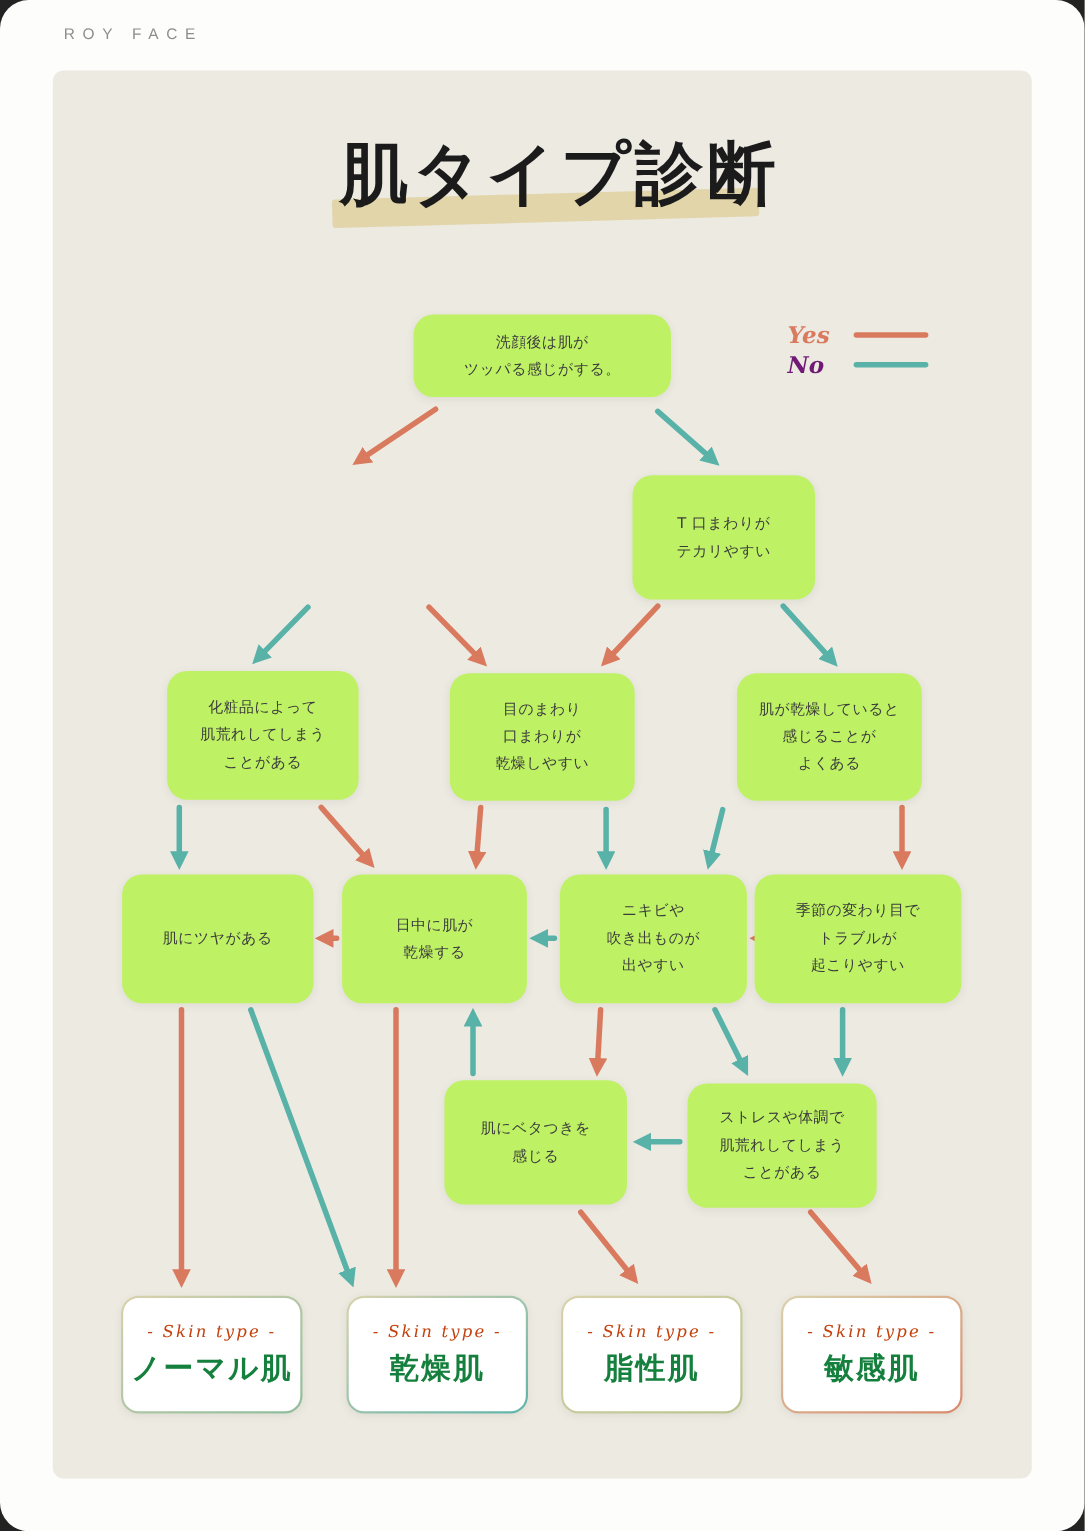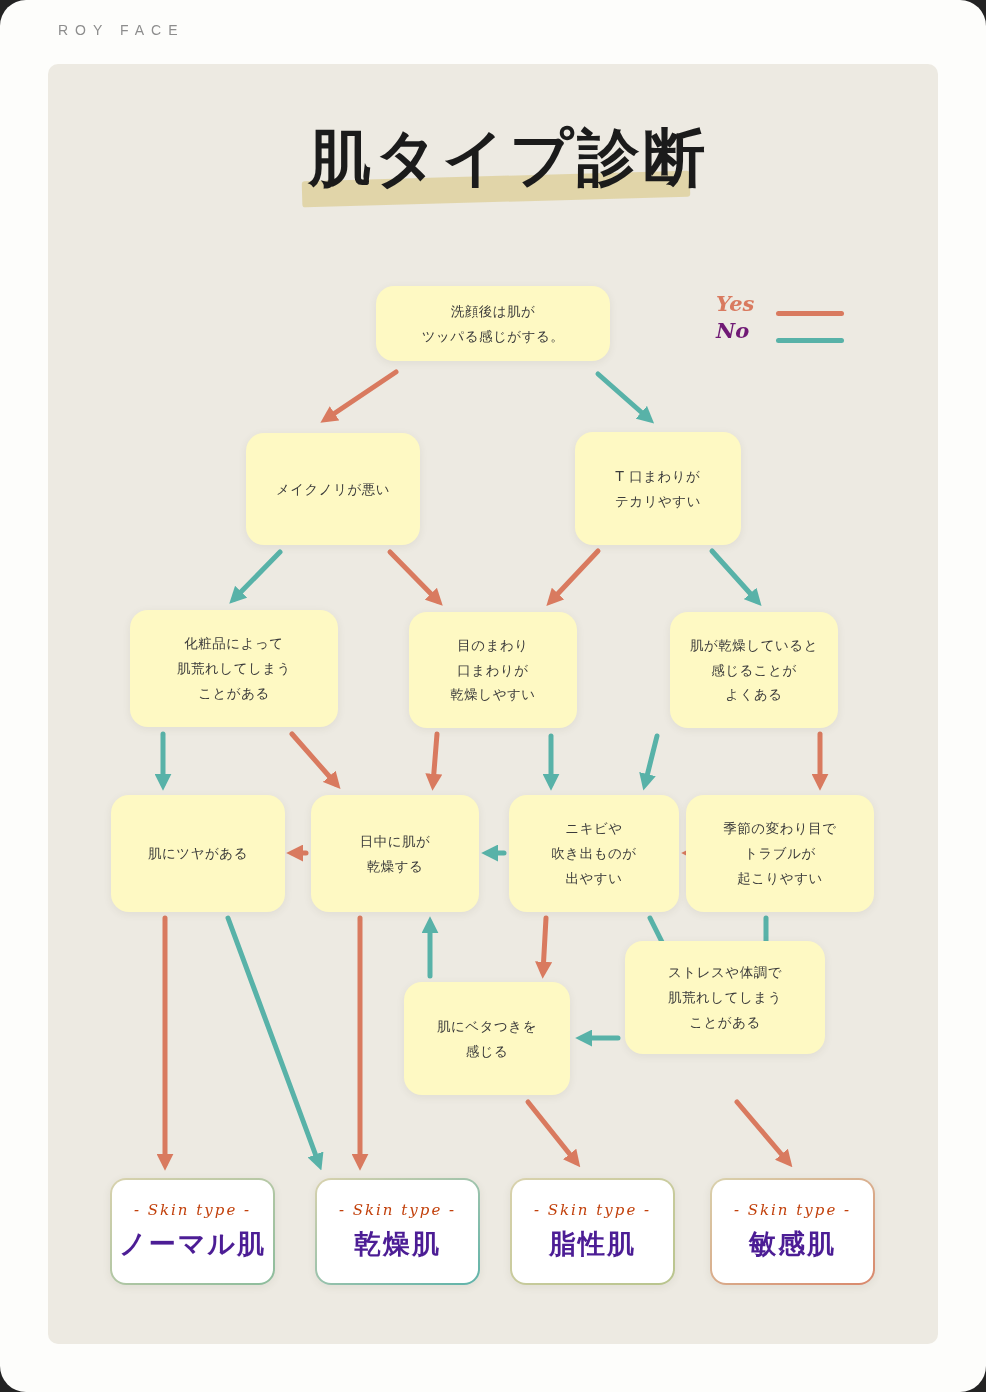--- a/index.html
+++ b/index.html
@@ -29,31 +29,31 @@
   .title{
     position:absolute;left:0;right:0;top:116px;margin:0;
     text-align:center;z-index:2;
     font-family:"DejaVu Serif","Liberation Serif",serif;
     font-size:62px;font-weight:600;letter-spacing:4px;color:#1b1b1b;padding-left:32px;
   }
   .legend{
     position:absolute;left:716px;top:292px;z-index:3;
     display:flex;flex-direction:column;gap:3px;
   }
-  .legend-row{display:flex;align-items:flex-end;gap:16px;height:24px}
+  .legend-row{display:flex;align-items:center;gap:16px;height:24px}
   .legend-label{
     font-family:"DejaVu Serif","Liberation Serif",serif;
     font-style:italic;font-weight:700;font-size:21px;
     width:44px;text-align:left;
   }
   .legend-line{width:68px;height:5px;border-radius:3px;display:inline-block}
   .arrows{position:absolute;inset:0;z-index:2;pointer-events:none}
   .arrows line{stroke-width:5px;stroke-linecap:round}
   .node{
-    position:absolute;background:#fef9c3;border-radius:18px;
+    position:absolute;background:#bef264;border-radius:18px;
     box-shadow:0 2px 8px rgba(70,60,35,.08);
     display:flex;flex-direction:column;align-items:center;justify-content:center;
     font-size:13.5px;font-weight:500;color:#3b3b3b;
     line-height:1.85;letter-spacing:.5px;text-align:center;z-index:3;
   }
   .result{position:absolute;border-radius:16px;padding:2px;box-sizing:border-box;z-index:3;
     box-shadow:0 2px 8px rgba(70,60,35,.08);}
   .result-inner{
     background:#ffffff;border-radius:14px;width:100%;height:100%;
     display:flex;flex-direction:column;align-items:center;justify-content:center;gap:7px;
@@ -62,21 +62,21 @@
   .grad-normal{background:linear-gradient(150deg,#d9d2ad,#8cbc9c)}
   .grad-dry{background:linear-gradient(150deg,#d9d2ad,#5fb3aa)}
   .grad-oily{background:linear-gradient(150deg,#d9d2ad,#b8c48d)}
   .grad-sensitive{background:linear-gradient(150deg,#d9d2ad,#d9886c)}
   .skin-tag{
     font-family:"DejaVu Serif","Liberation Serif",serif;font-style:italic;
     font-size:15px;letter-spacing:2px;color:#c2410c;text-align:right;
   }
   .skin-name{
     font-family:"DejaVu Serif","Liberation Serif",serif;
-    font-size:27px;font-weight:700;letter-spacing:2px;color:#4c1d95;
+    font-size:27px;font-weight:700;letter-spacing:2px;color:#15803d;
   }
 </style>
 </head>
 <body>
 
 <div class="page">
   <div class="brand">ROY FACE</div>
   <div class="panel"></div>
 
   <span class="title-highlight"></span>
@@ -127,30 +127,27 @@
     <line class="arrow-no" x1="618" y1="1038" x2="582" y2="1038" marker-end="url(#ah-no)" stroke="#58b2a8"></line>
     <line class="arrow-yes" x1="528" y1="1102" x2="576" y2="1162" marker-end="url(#ah-yes)" stroke="#d97a5f"></line>
     <line class="arrow-yes" x1="737" y1="1102" x2="788" y2="1162" marker-end="url(#ah-yes)" stroke="#d97a5f"></line>
   </svg>
 
   <div class="node" style="left:376px;top:286px;width:234px;height:75px">
     <div>洗顔後は肌が</div>
     <div>ツッパる感じがする。</div>
   </div>
 
-  <div class="node" style="left:246px;top:433px;width:174px;height:112px">
-    <div>メイクノリが悪い</div>
-  </div>
 
   <div class="node" style="left:575px;top:432px;width:166px;height:113px">
     <div>T 口まわりが</div>
     <div>テカリやすい</div>
   </div>
 
-  <div class="node" style="left:130px;top:610px;width:208px;height:117px">
+  <div class="node" style="left:152px;top:610px;width:174px;height:117px">
     <div>化粧品によって</div>
     <div>肌荒れしてしまう</div>
     <div>ことがある</div>
   </div>
 
   <div class="node" style="left:409px;top:612px;width:168px;height:116px">
     <div>目のまわり</div>
     <div>口まわりが</div>
     <div>乾燥しやすい</div>
   </div>
@@ -180,21 +177,21 @@
     <div>季節の変わり目で</div>
     <div>トラブルが</div>
     <div>起こりやすい</div>
   </div>
 
   <div class="node" style="left:404px;top:982px;width:166px;height:113px">
     <div>肌にベタつきを</div>
     <div>感じる</div>
   </div>
 
-  <div class="node" style="left:625px;top:941px;width:200px;height:113px">
+  <div class="node" style="left:625px;top:985px;width:172px;height:113px">
     <div>ストレスや体調で</div>
     <div>肌荒れしてしまう</div>
     <div>ことがある</div>
   </div>
 
   <div class="result grad-normal" style="left:110px;top:1178px;width:165px;height:107px">
     <div class="result-inner">
       <div class="skin-tag">- Skin type -</div>
       <div class="skin-name">ノーマル肌</div>
     </div>

